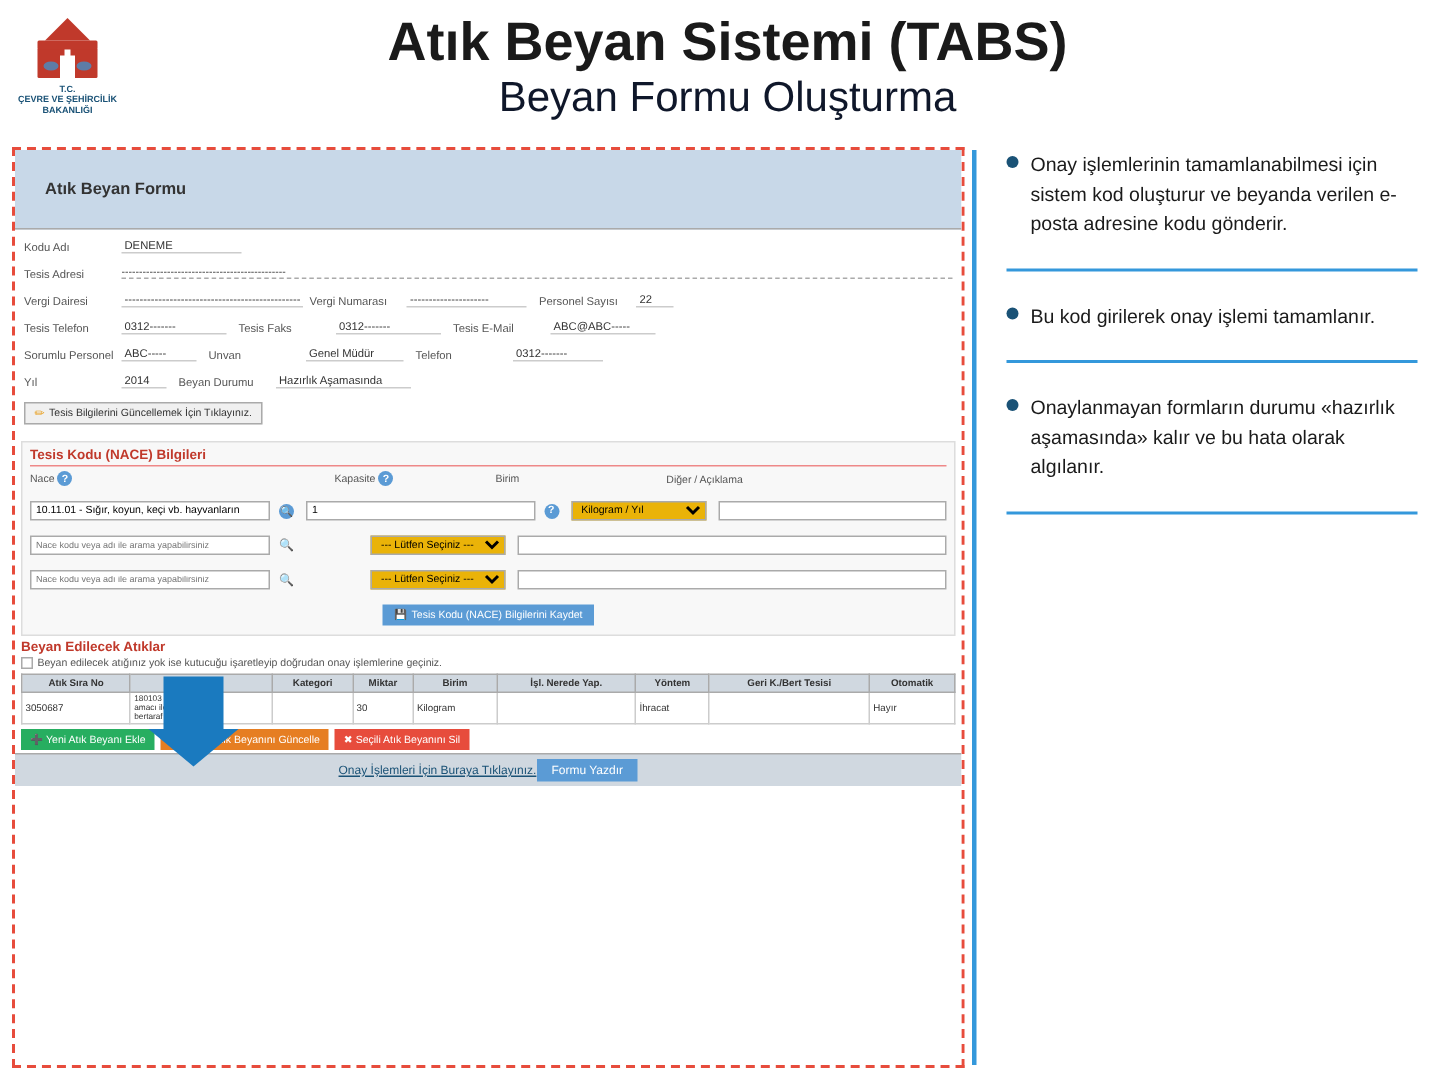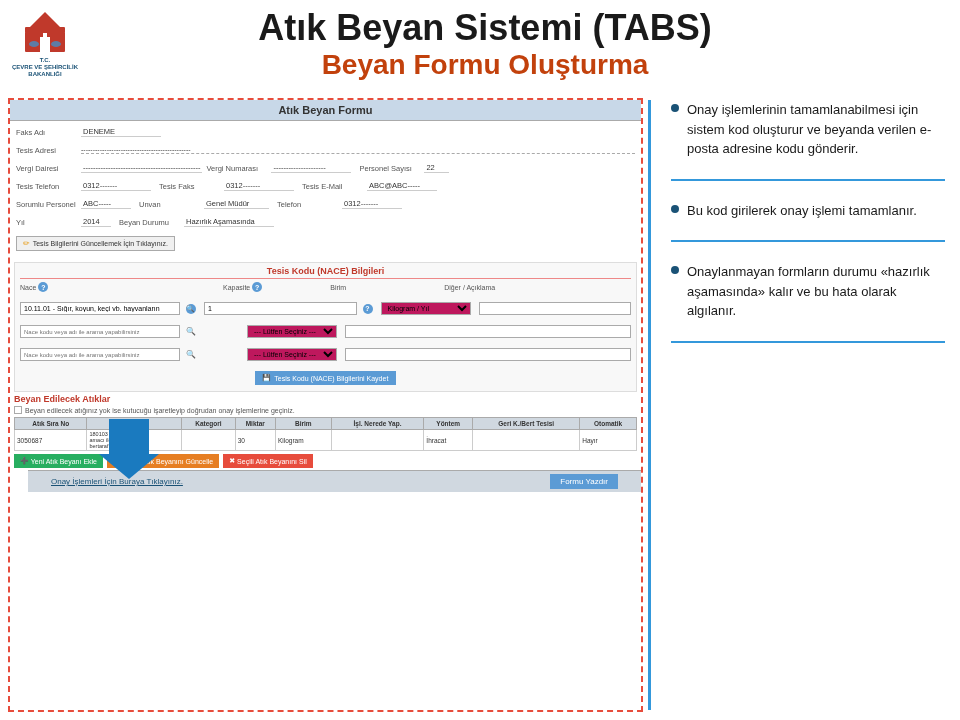--- a/index.html
+++ b/index.html
@@ -53,22 +53,22 @@
 
     .main-title h1 {
       font-size: 36px;
       font-weight: bold;
       color: #1a1a1a;
       line-height: 1.1;
     }
 
     .main-title h2 {
       font-size: 28px;
-      font-weight: bold;
-      color: #c2410c;
+      font-weight: normal;
+      color: #0f172a;
       line-height: 1.2;
     }
 
     
     .content-area {
       position: absolute;
       top: 90px;
       left: 0; right: 0; bottom: 0;
       display: flex;
     }
@@ -77,22 +77,22 @@
       background: #ffffff;
       width: 100%;
       height: 100%;
       font-size: 8px;
       color: #333;
     }
 
     
     .form-title-bar {
       background: #c8d8e8;
-      text-align: center;
-      padding: 4px;
+      text-align: left;
+      padding: 20px;
       font-weight: bold;
       font-size: 11px;
       border-bottom: 1px solid #aaa;
     }
 
     .form-section {
       padding: 3px 6px;
     }
 
     .form-row {
@@ -149,21 +149,20 @@
       padding: 3px 5px;
     }
 
     .nace-title {
       color: #c0392b;
       font-weight: bold;
       font-size: 9px;
       border-bottom: 1px solid #e88;
       padding-bottom: 2px;
       margin-bottom: 3px;
-      text-align: center;
     }
 
     .nace-row {
       display: flex;
       align-items: center;
       gap: 4px;
       margin-bottom: 10px;
     }
 
     .nace-input {
@@ -178,21 +177,21 @@
     .nace-input-lg {
       background: white;
       border: 1px solid #aaa;
       padding: 1px 3px;
       font-size: 7px;
       width: 160px;
       height: 13px;
     }
 
     .nace-select {
-      background: #be185d;
+      background: #eab308;
       border: 1px solid #aaa;
       padding: 1px 2px;
       font-size: 7px;
       width: 80px;
       height: 13px;
     }
 
     .col-header {
       font-size: 7px;
       color: #555;
@@ -308,25 +307,24 @@
       font-size: 7px;
       display: inline-flex;
       align-items: center;
       gap: 2px;
     }
 
     .bottom-bar {
       background: #d0d8e0;
       display: flex;
       align-items: center;
-      justify-content: space-between;
+      justify-content: center;
       padding: 3px 23px;
       border-top: 1px solid #aaa;
       font-size: 8px;
-      margin-left: 18px;
     }
 
     .form-print-btn {
       background: #5b9bd5;
       color: white;
       border: none;
       padding: 3px 10px;
       font-size: 8px;
     }
 
@@ -427,21 +425,21 @@
   <div style="width:635px; margin:8px 0 8px 8px; border:2px dashed #e74c3c; position:relative; overflow:hidden; background:white;">
 
     <div class="form-screenshot">
 
       <div class="form-title-bar">
         <span>Atık Beyan Formu</span>
       </div>
 
       <div class="form-section">
         <div class="form-row">
-          <span class="form-label">Faks Adı</span>
+          <span class="form-label">Kodu Adı</span>
           <span class="form-value" style="min-width:80px;">DENEME</span>
         </div>
         <div class="form-row">
           <span class="form-label">Tesis Adresi</span>
           <span class="form-value-long">-----------------------------------------------</span>
         </div>
         <div class="form-row">
           <span class="form-label">Vergi Dairesi</span>
           <span class="form-value" style="min-width:100px;">-----------------------------------------------</span>
           <span class="form-label" style="margin-left:4px;">Vergi Numarası</span>

